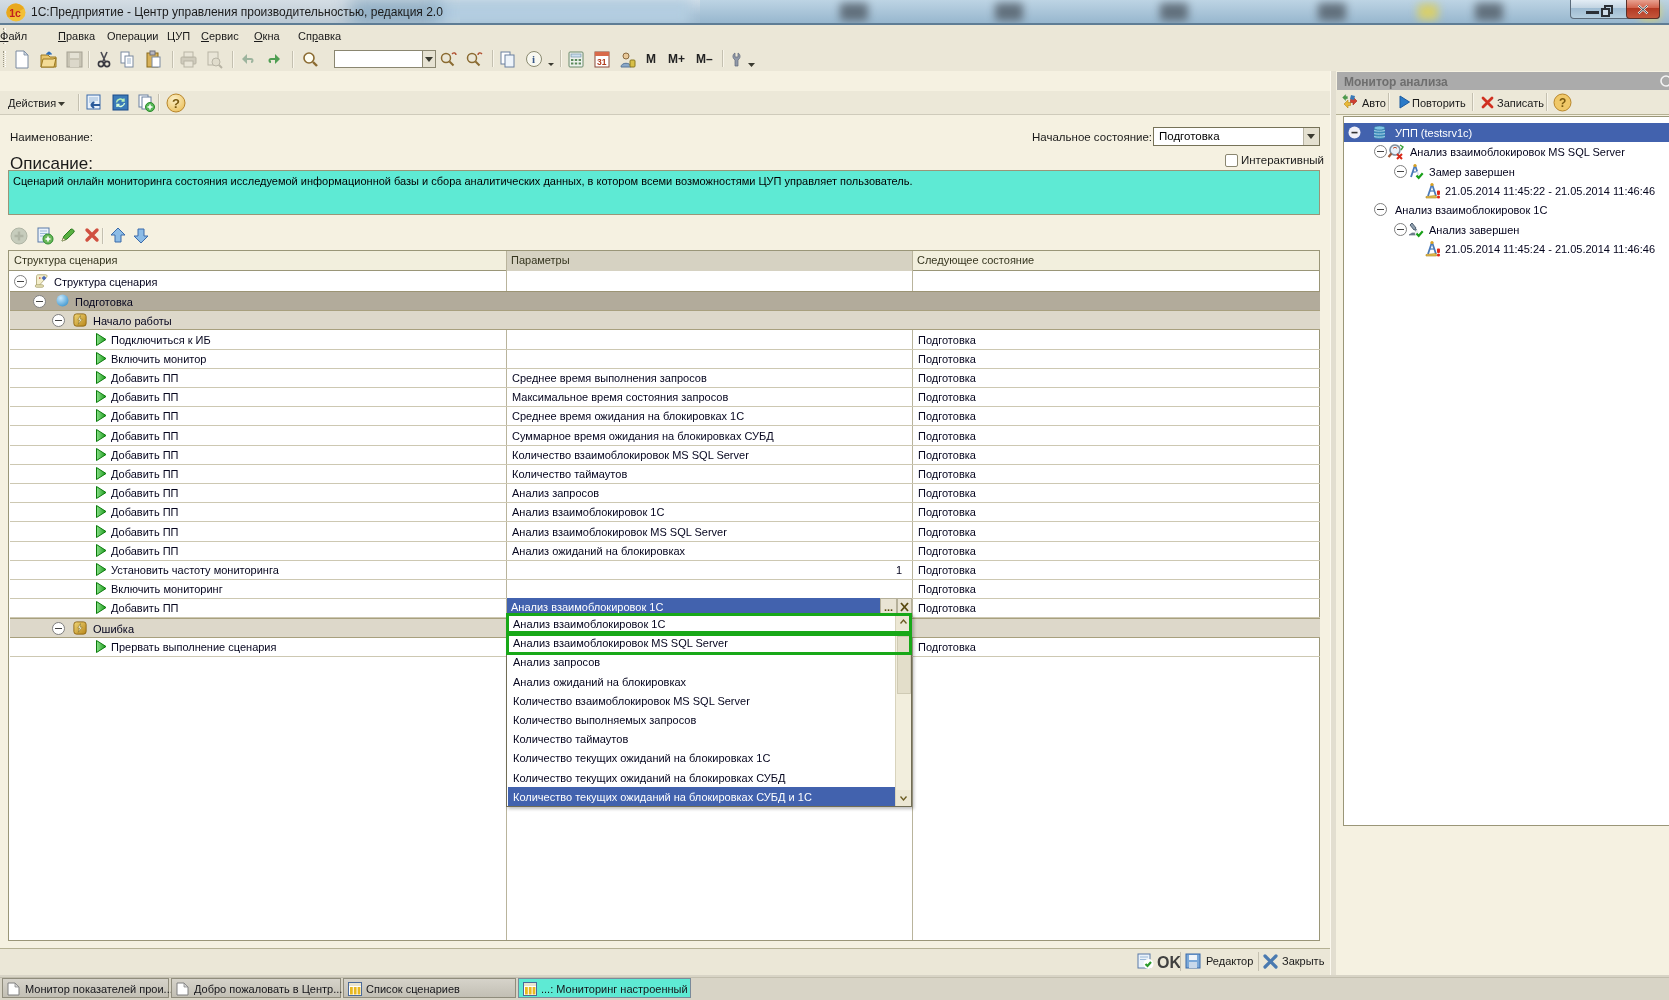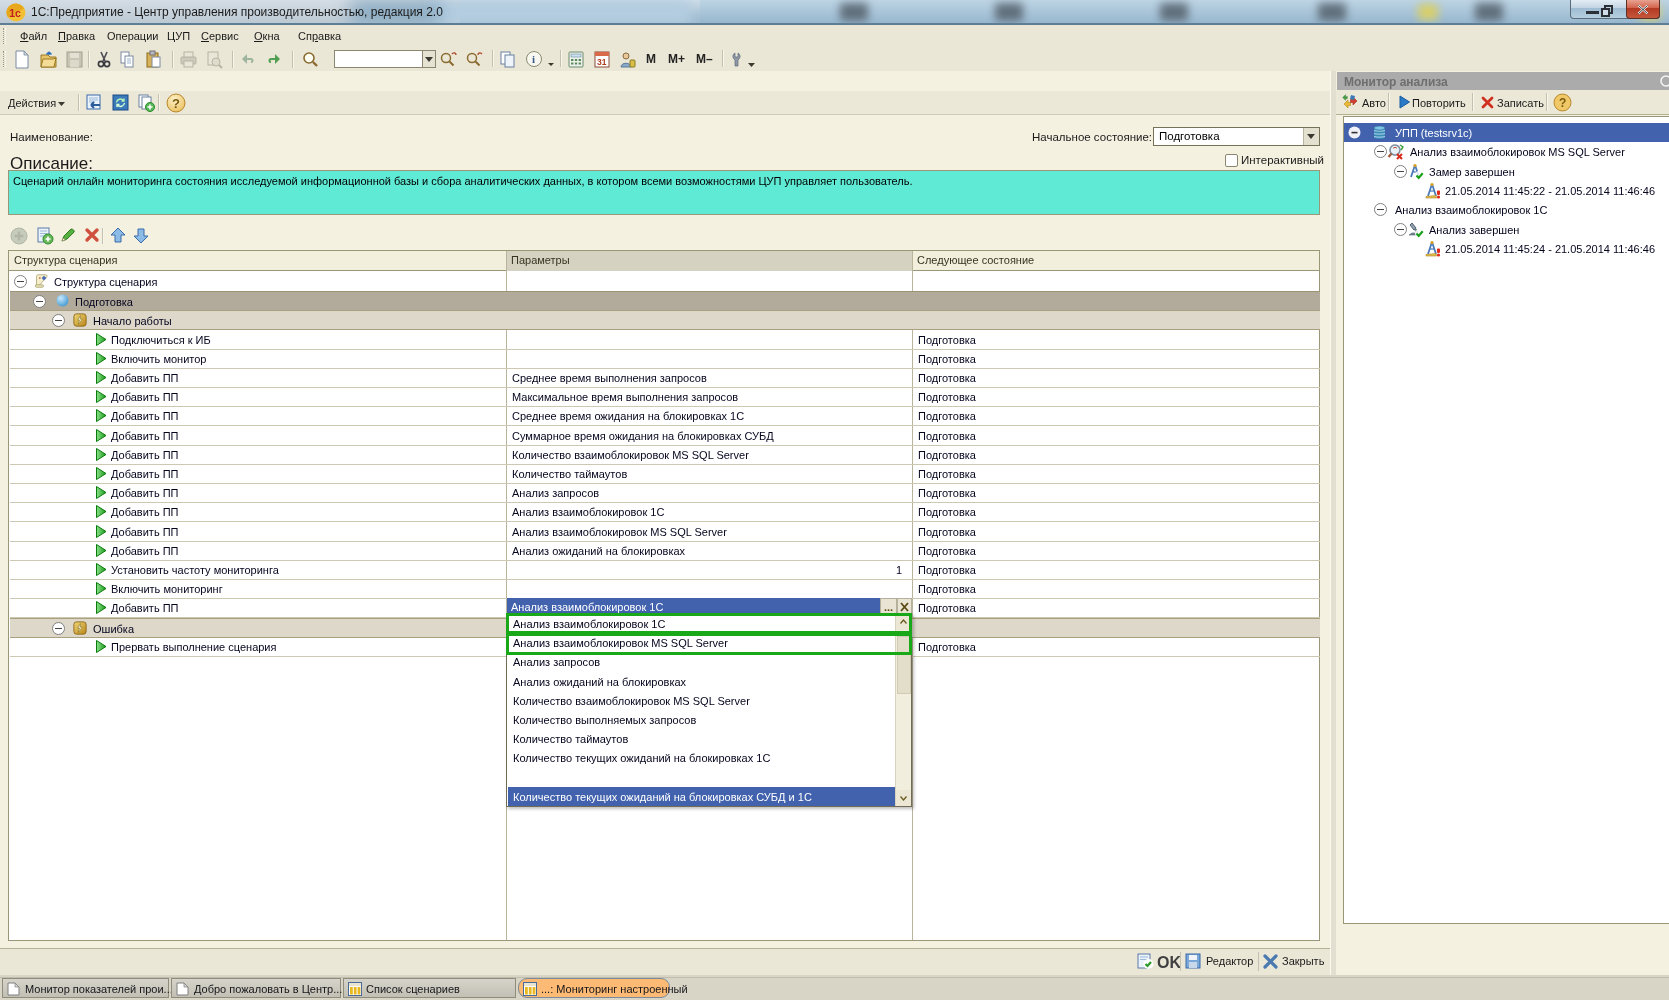--- a/index.html
+++ b/index.html
@@ -51,21 +51,21 @@
   <div class="a" style="left:1604px;top:5px;width:9px;height:9px;border:2px solid #2b3036;background:transparent;"></div>
   <div class="a" style="left:1601px;top:8px;width:9px;height:9px;border:2px solid #2b3036;background:#cfdde8;"></div>
   <svg class="a" style="left:1637px;top:4px" width="12" height="11">
       <path d="M1.5 1.5l9 8M10.5 1.5l-9 8" stroke="#fdfdfd" stroke-width="2.2"></path>
       <path d="M1.5 1.5l9 8M10.5 1.5l-9 8" stroke="#30383e" stroke-width="1"></path>
     </svg>
 </div>
 
 <div class="a" style="left:0;top:25px;width:1669px;height:22px;background:#ebe7d7;font-size:11px;color:#1a1a1a;">
   <div class="a" style="left:3px;top:3px;width:3px;height:16px;border-left:1px dotted #9a9684;border-right:1px dotted #fff;"></div>
-  <div class="a txt" style="left:20px;top:5px;"><u>Ф</u>айл</div>
+  <div class="a txt" style="left:0;top:5px;"><u>Ф</u>айл</div>
   <div class="a txt" style="left:58px;top:5px;"><u>П</u>равка</div>
   <div class="a txt" style="left:107px;top:5px;">Операции</div>
   <div class="a txt" style="left:167px;top:5px;">ЦУП</div>
   <div class="a txt" style="left:201px;top:5px;"><u>С</u>ервис</div>
   <div class="a txt" style="left:254px;top:5px;"><u>О</u>кна</div>
   <div class="a txt" style="left:298px;top:5px;">Сп<u>р</u>авка</div>
 </div>
 
 <div class="a" style="left:0;top:47px;width:1669px;height:25px;background:#ebe7d7;border-bottom:1px solid #d8d4c4;">
   <div class="a" style="left:3px;top:4px;width:3px;height:16px;border-left:1px dotted #9a9684;border-right:1px dotted #fff;"></div>
@@ -397,21 +397,21 @@
           <svg class="a" style="left:85px;top:2px" width="13" height="15">
             <defs>
               <linearGradient id="tg" x1="0" y1="0" x2="1" y2="0">
                 <stop offset="0" stop-color="#8ae08a"></stop>
                 <stop offset="1" stop-color="#1a9a1a"></stop>
               </linearGradient>
             </defs>
             <path d="M1.5 1.5l9.5 6-9.5 6z" fill="url(#tg)" stroke="#0a7a0a"></path>
           </svg>
           <span class="t" style="left:101px">Добавить ПП</span>
-          <span class="t c2">Максимальное время выполнения запросов</span>
+          <span class="t c2">Максимальное время состояния запросов</span>
           <span class="t c3">Подготовка</span>
         </div>
     <div class="row" style="top:155.4px;border-bottom:1px solid #cdc8b2;">
           <svg class="a" style="left:85px;top:2px" width="13" height="15">
             <defs>
               <linearGradient id="tg" x1="0" y1="0" x2="1" y2="0">
                 <stop offset="0" stop-color="#8ae08a"></stop>
                 <stop offset="1" stop-color="#1a9a1a"></stop>
               </linearGradient>
             </defs>
@@ -644,21 +644,21 @@
       </svg>
     <div class="a txt" style="left:161px;top:7px;font-size:11px;color:#1a1a1a;">Записать</div>
     <div class="a" style="left:210px;top:3px;width:1px;height:18px;background:#c4c0b0;"></div>
     <div class="a" style="left:211px;top:3px;width:1px;height:18px;background:#f8f5ea;"></div>
     <svg class="a" style="left:217px;top:3px" width="19" height="19" viewBox="0 0 19 19">
         <circle cx="9.5" cy="9.5" r="8.5" fill="#f0c868" stroke="#b8862a"></circle>
         <text x="6" y="14" font-size="12px" font-weight="bold" fill="#7a5a10" font-family="Liberation Sans">?</text>
       </svg>
   </div>
 
-  <div class="a" id="rtree" style="left:7px;top:45px;width:326px;height:808px;background:#fff;border:1px solid #9a9678;border-right:none;">
+  <div class="a" id="rtree" style="left:7px;top:45px;width:326px;height:710px;background:#fff;border:1px solid #9a9678;border-right:none;">
 <div class="trow" style="top:6.0px;background:#4262ae;">
         <svg class="a" style="left:4px;top:3px" width="13" height="13">
           <circle cx="6.5" cy="6.5" r="6" fill="#f0f0f8"></circle>
           <rect x="3.5" y="5.8" width="6" height="1.6" fill="#333"></rect>
         </svg>
         <svg class="a" style="left:28px;top:2px" width="15" height="15" viewBox="0 0 15 15">
           <path d="M2 3v9c0 1.2 2.5 2 5.5 2s5.5-.8 5.5-2V3z" fill="#3a8ab8"></path>
           <path d="M2 5.5c1.5.8 9.5.8 11 0M2 8.5c1.5.8 9.5.8 11 0M2 11.5c1.5.8 9.5.8 11 0" stroke="#b8dcee" stroke-width="1" fill="none"></path>
           <ellipse cx="7.5" cy="3" rx="5.5" ry="2" fill="#7ec4e4" stroke="#2a6a98" stroke-width=".6"></ellipse>
         </svg>
@@ -756,20 +756,23 @@
     </div>
 <div class="ditem" style="top:96.0px;">
       <span class="t" style="color:#05051e">Количество выполняемых запросов</span>
     </div>
 <div class="ditem" style="top:115.2px;">
       <span class="t" style="color:#05051e">Количество таймаутов</span>
     </div>
 <div class="ditem" style="top:134.4px;">
       <span class="t" style="color:#05051e">Количество текущих ожиданий на блокировках 1С</span>
     </div>
+<div class="ditem" style="top:153.6px;">
+      <span class="t" style="color:#05051e">Количество текущих ожиданий на блокировках СУБД</span>
+    </div>
 <div class="ditem" style="top:172.8px;background:#4262ae;color:#fff;">
       <span class="t" style="color:#fff">Количество текущих ожиданий на блокировках СУБД и 1С</span>
     </div>
 <div class="a" style="left:388px;top:0;width:16px;height:192px;background:#f2eedd;border-left:1px solid #d8d3bd;">
 <div class="a" style="left:0;top:0;width:15px;height:16px;background:#ece7d4;"><svg width="15" height="16">
           <path d="M4.5 9.5L7.5 6l3 3.5" fill="none" stroke="#6a5a20" stroke-width="1.3"></path>
         </svg></div>
 <div class="a" style="left:1px;top:22px;width:14px;height:58px;background:#e3deca;border:1px solid #cfcab4;"></div>
 <div class="a" style="left:0;top:176px;width:15px;height:16px;background:#ece7d4;"><svg width="15" height="16">
           <path d="M4.5 6.5l3 3.5 3-3.5" fill="none" stroke="#6a5a20" stroke-width="1.3"></path>
@@ -796,21 +799,21 @@
 <div class="tab" style="left:343px;width:173px;">
     <svg class="a" style="left:4px;top:3px" width="14" height="14" viewBox="0 0 14 14">
       <rect x=".5" y=".5" width="13" height="13" fill="#fff" stroke="#4a6a9a"></rect>
       <rect x="1" y="1" width="12" height="3" fill="#e8e4d0"></rect>
       <rect x="2" y="5" width="2.8" height="7.5" fill="#e8b820"></rect>
       <rect x="5.8" y="5" width="2.8" height="7.5" fill="#e8b820"></rect>
       <rect x="9.6" y="5" width="2.8" height="7.5" fill="#e8b820"></rect>
     </svg>
     <span class="t">Список сценариев</span>
   </div>
-<div class="tab" style="left:518px;width:152px;background:#fdba74;border-color:#7a8a9a;border-radius:9px;">
+<div class="tab" style="left:518px;width:173px;background:#5eead4;border-color:#7a8a9a;">
     <svg class="a" style="left:4px;top:3px" width="14" height="14" viewBox="0 0 14 14">
       <rect x=".5" y=".5" width="13" height="13" fill="#fff" stroke="#4a6a9a"></rect>
       <rect x="1" y="1" width="12" height="3" fill="#e8e4d0"></rect>
       <rect x="2" y="5" width="2.8" height="7.5" fill="#e8b820"></rect>
       <rect x="5.8" y="5" width="2.8" height="7.5" fill="#e8b820"></rect>
       <rect x="9.6" y="5" width="2.8" height="7.5" fill="#e8b820"></rect>
     </svg>
     <span class="t">...: Мониторинг настроенный</span>
   </div>
 

